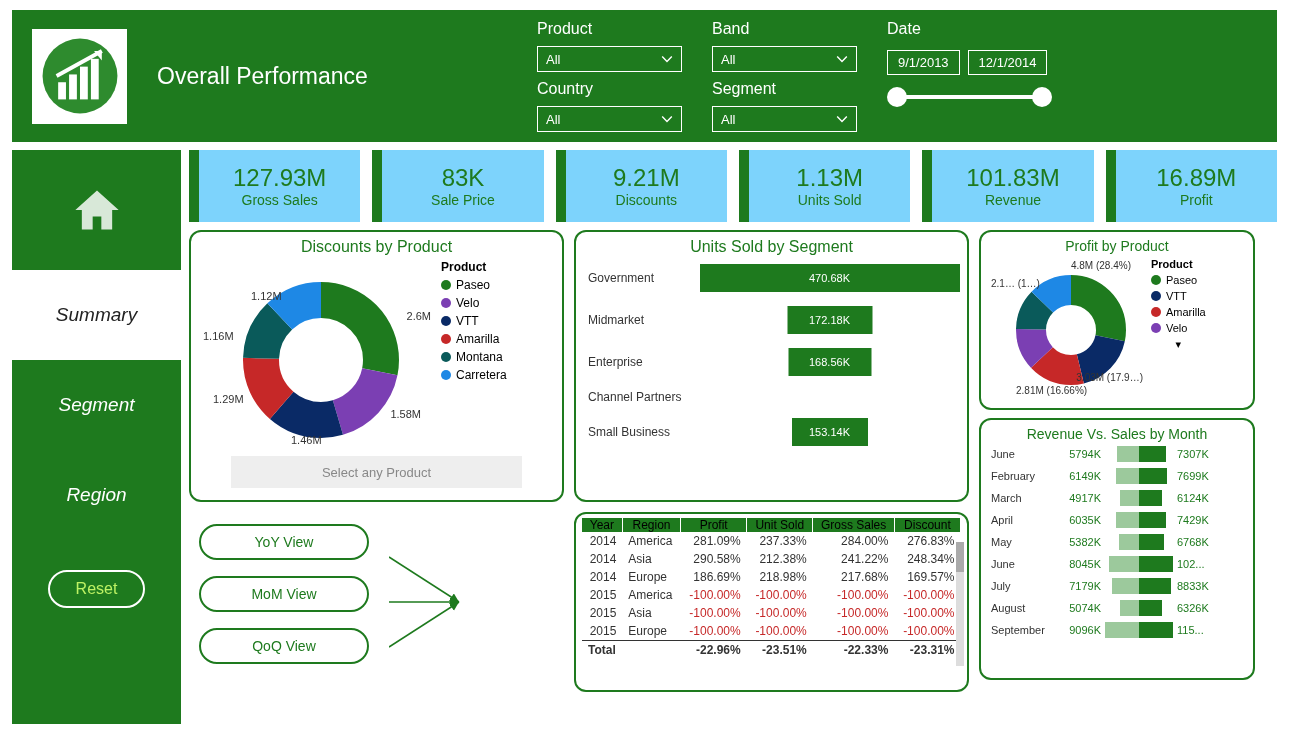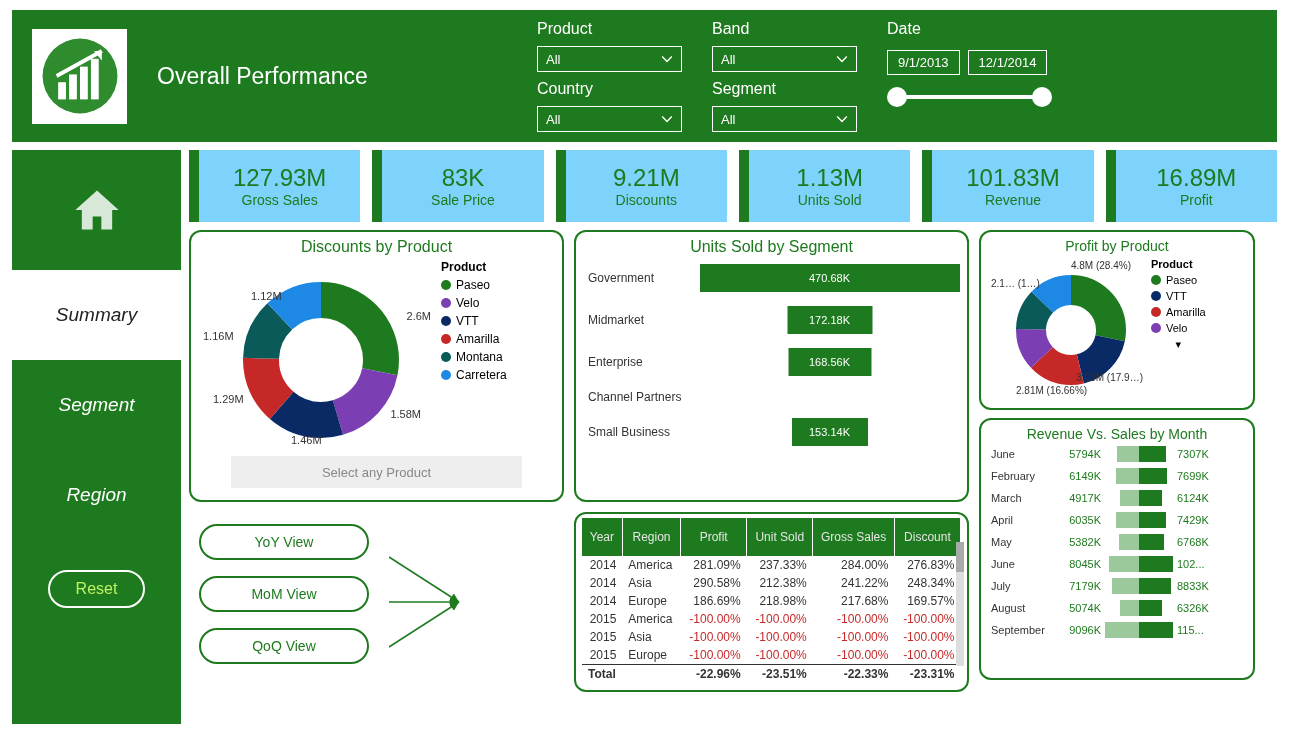--- a/index.html
+++ b/index.html
@@ -88,21 +88,21 @@
   .rs-bar-r{height:16px;background:#1e7a1e;position:absolute;left:50%;}
   .rs-right{width:44px;color:#1e7a1e;}
 
   
   .views-col { grid-column:1; grid-row:2; border:none; padding:0 0 0 10px; display:flex; flex-direction:column; gap:16px; justify-content:center; position:relative;}
   .view-btn { width:170px; border:2px solid #1e7a1e; border-radius:20px; padding:8px 0; text-align:center; color:#1e7a1e; font-size:14px; cursor:pointer;}
   .arrow-svg{position:absolute;left:200px;top:20px;}
 
   .tbl-panel { grid-column:2; grid-row:2; padding:4px 6px; position:relative;}
   .tbl { width:100%; font-size:12px; border-collapse:collapse;}
-  .tbl th { background:#1e7a1e; color:#e5e5e5; font-weight:400; padding:12px 6px; border-right:1px solid #fff;}
+  .tbl th { background:#1e7a1e; color:#000000; font-weight:400; padding:0 6px; border-right:1px solid #fff;}
   .tbl td { padding:2px 6px; color:#333;}
   .tbl td.num{text-align:right;}
   .tbl td.neg{color:#c62828;}
   .tbl tfoot td{font-weight:600;border-top:1px solid #333;}
   .scrollbar{position:absolute;right:3px;top:28px;bottom:24px;width:8px;background:#ddd;}
   .scrollbar-thumb{position:absolute;top:0;width:8px;height:30px;background:#aaa;}
 
 </style>
 </head>
 <body>

